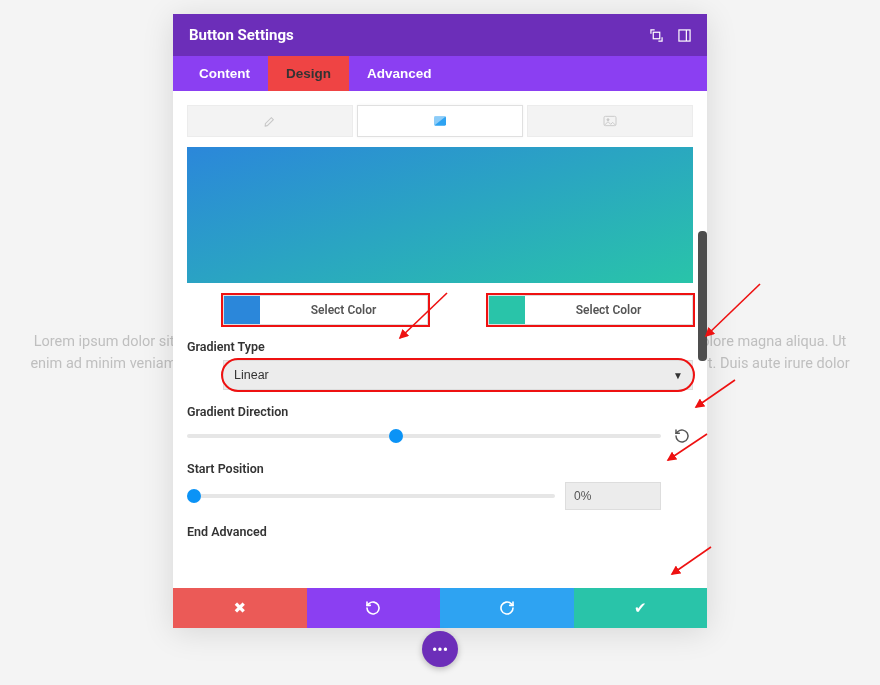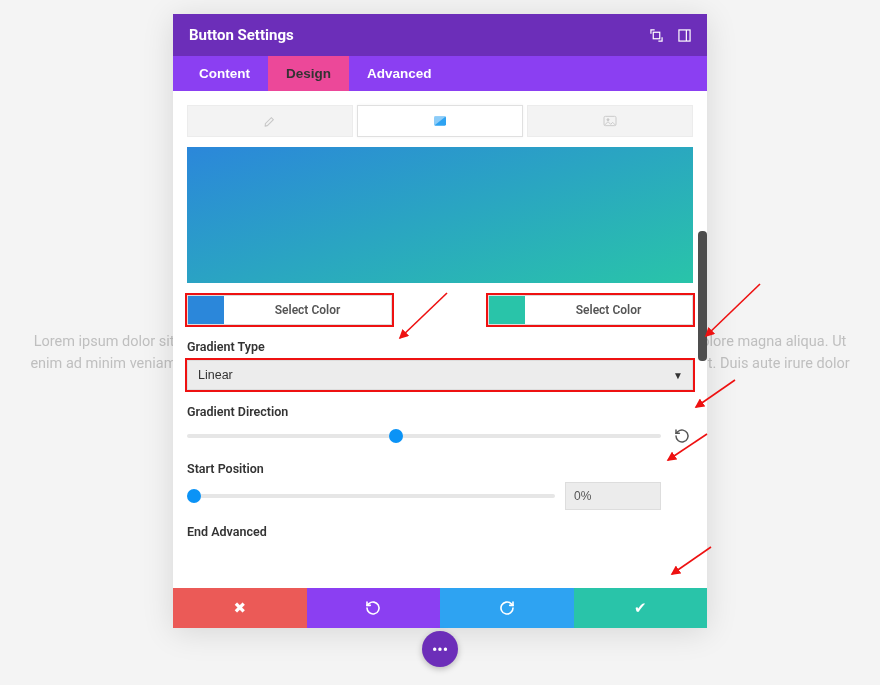--- a/index.html
+++ b/index.html
@@ -56,21 +56,21 @@
   }
   .tab {
     color: #fff;
     font-size: 13.5px;
     font-weight: 600;
     padding: 10px 18px;
     cursor: pointer;
     background: transparent;
     border: none;
   }
-  .tab.active { background: #ec4899; color: #333; text-align: center; }
+  .tab.active { background: #ef4444; color: #333; text-align: center; }
   .modal-body {
     flex: 1;
     overflow: hidden;
     padding: 14px 14px 0 14px;
     position: relative;
   }
   .field-label {
     font-size: 12.5px;
     font-weight: 600;
     color: #333;
@@ -128,24 +128,25 @@
   }
   .swatch-1 { background:#2b87da; }
   .swatch-2 { background:#29c4a9; }
   .color-picker-label {
     flex:1;
     text-align:center;
     font-size:12px;
     font-weight:600;
     color:#555;
   }
-  .redbox { outline: 2px solid #e11; outline-offset: 0; }
+  .redbox { outline: 2px solid #e11; outline-offset: 0; margin-left: 36px; }
   .select-wrap {
     position:relative;
     margin-bottom: 14px;
+    border-radius: 15px;
   }
   .select {
     width: 100%;
     height: 30px;
     background:#ececec;
     border:1px solid #ddd;
     padding: 0 10px;
     font-size:12.5px;
     color:#333;
     appearance:none;

